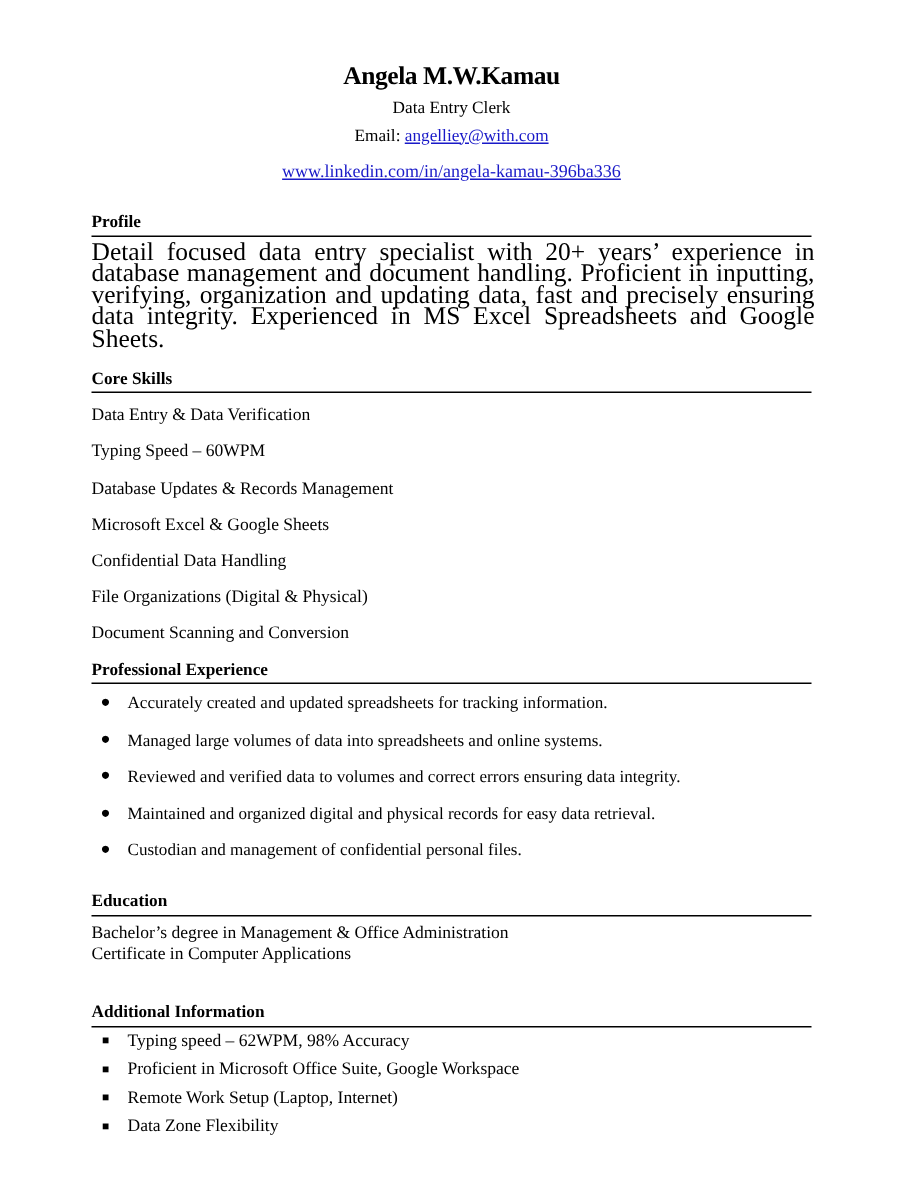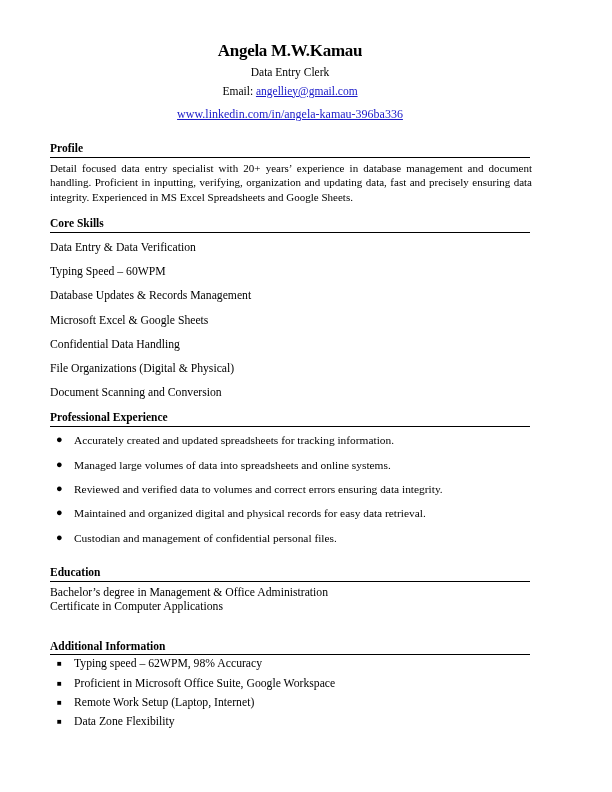--- a/index.html
+++ b/index.html
@@ -12,21 +12,21 @@
     width: 612px;
     height: 792px;
     background: #ffffff;
     font-family: "Liberation Serif", "DejaVu Serif", serif;
     color: #000000;
     overflow: hidden;
     box-sizing: border-box;
   }
   .content {
     position: absolute;
-    left: 50px;
+    left: 61px;
     top: 0;
     width: 480px;
   }
 
   
   .hdr { text-align: center; }
   .hdr-name {
     font-size: 17px;
     font-weight: bold;
     letter-spacing: -0.3px;
@@ -65,21 +65,21 @@
   }
 
   .sec-profile   { margin-top: 22px; }
   .sec-skills    { margin-top: 13px; }
   .sec-exp       { margin-top: 4px; }
   .sec-edu       { margin-top: 22px; }
   .sec-add       { margin-top: 25px; }
 
   
   .profile-text {
-    font-size: 11px;
+    font-size: 17px;
     line-height: 14.6px;
     text-align: justify;
     margin: 0;
     padding-top: 3px;
     width: 482px;
   }
 
   
   .skills { margin: 0; padding: 0; list-style: none; padding-top: 9px; }
   .skills li {
@@ -132,21 +132,21 @@
 <body>
 
 <div class="page">
   <div class="content">
 
     <div class="hdr">
       <div class="hdr-name">Angela M.W.Kamau</div>
       <div class="hdr-role">Data Entry Clerk</div>
       <div class="hdr-email">
         <span class="lbl">Email:</span>
-        <span class="link">angelliey@gmail.com</span>
+        <span class="link">angelliey@with.com</span>
       </div>
       <div class="hdr-linkedin">
         <span class="link">www.linkedin.com/in/angela-kamau-396ba336</span>
       </div>
     </div>
 
     <div class="sec-head sec-profile">Profile</div>
     <p class="profile-text">Detail focused data entry specialist with 20+ years’ experience in database management and document handling. Proficient in inputting, verifying, organization and updating data, fast and precisely ensuring data integrity.  Experienced in MS Excel Spreadsheets and Google Sheets.</p>
 
     <div class="sec-head sec-skills">Core Skills</div>

